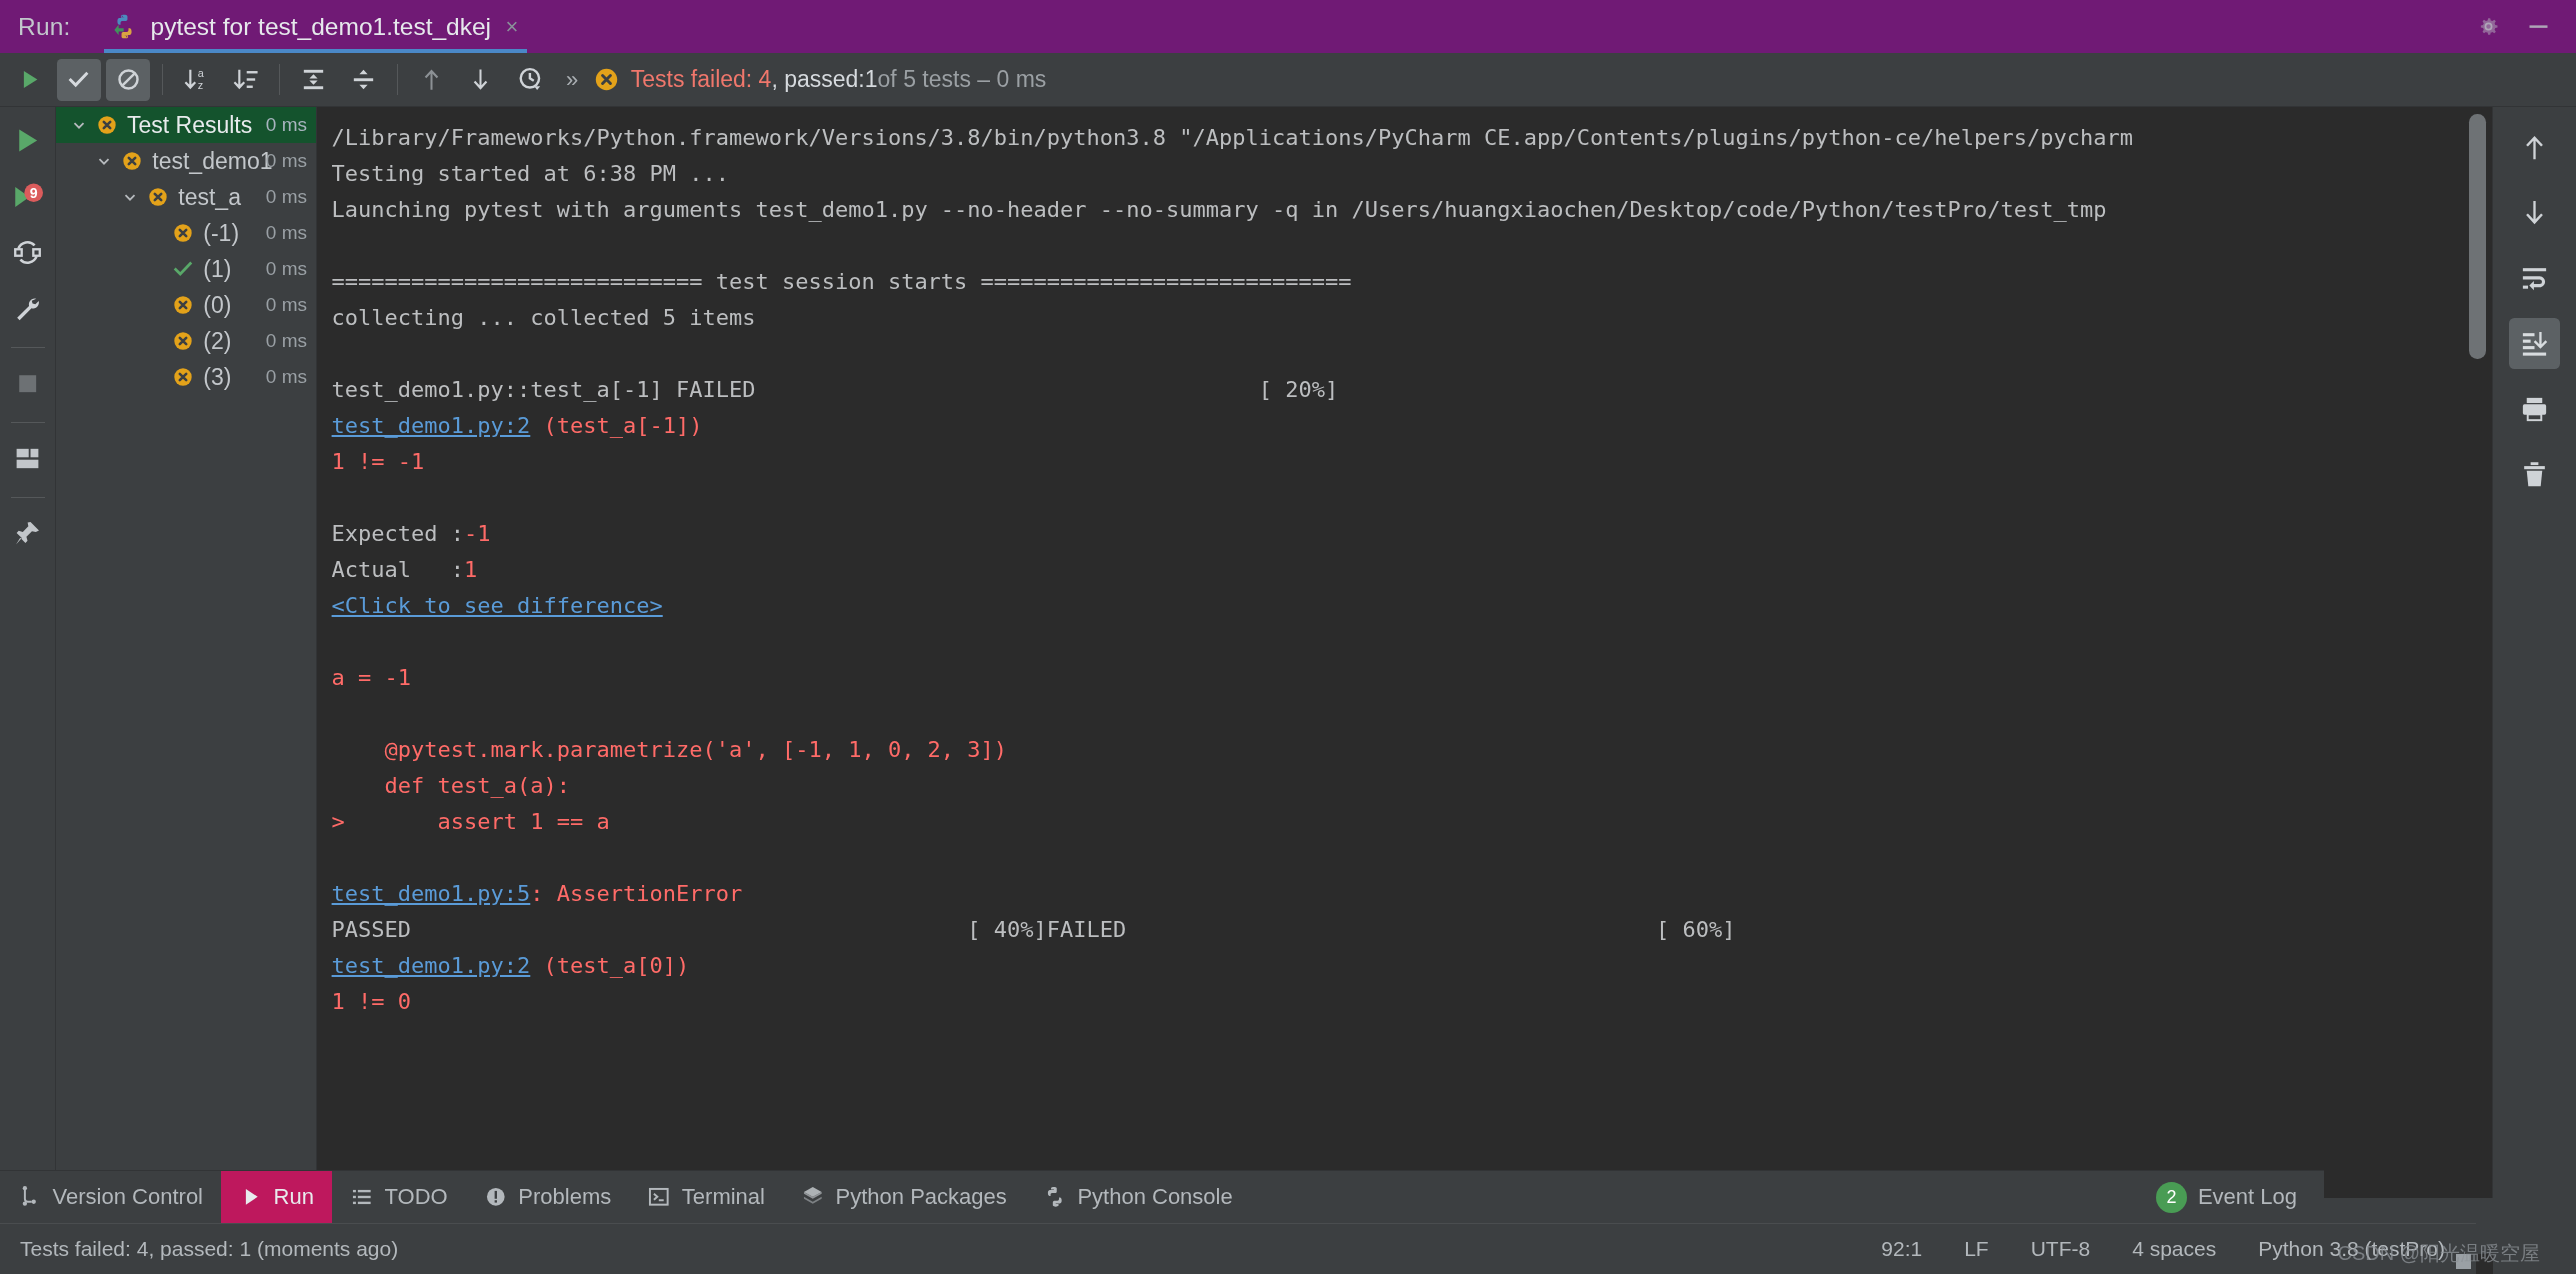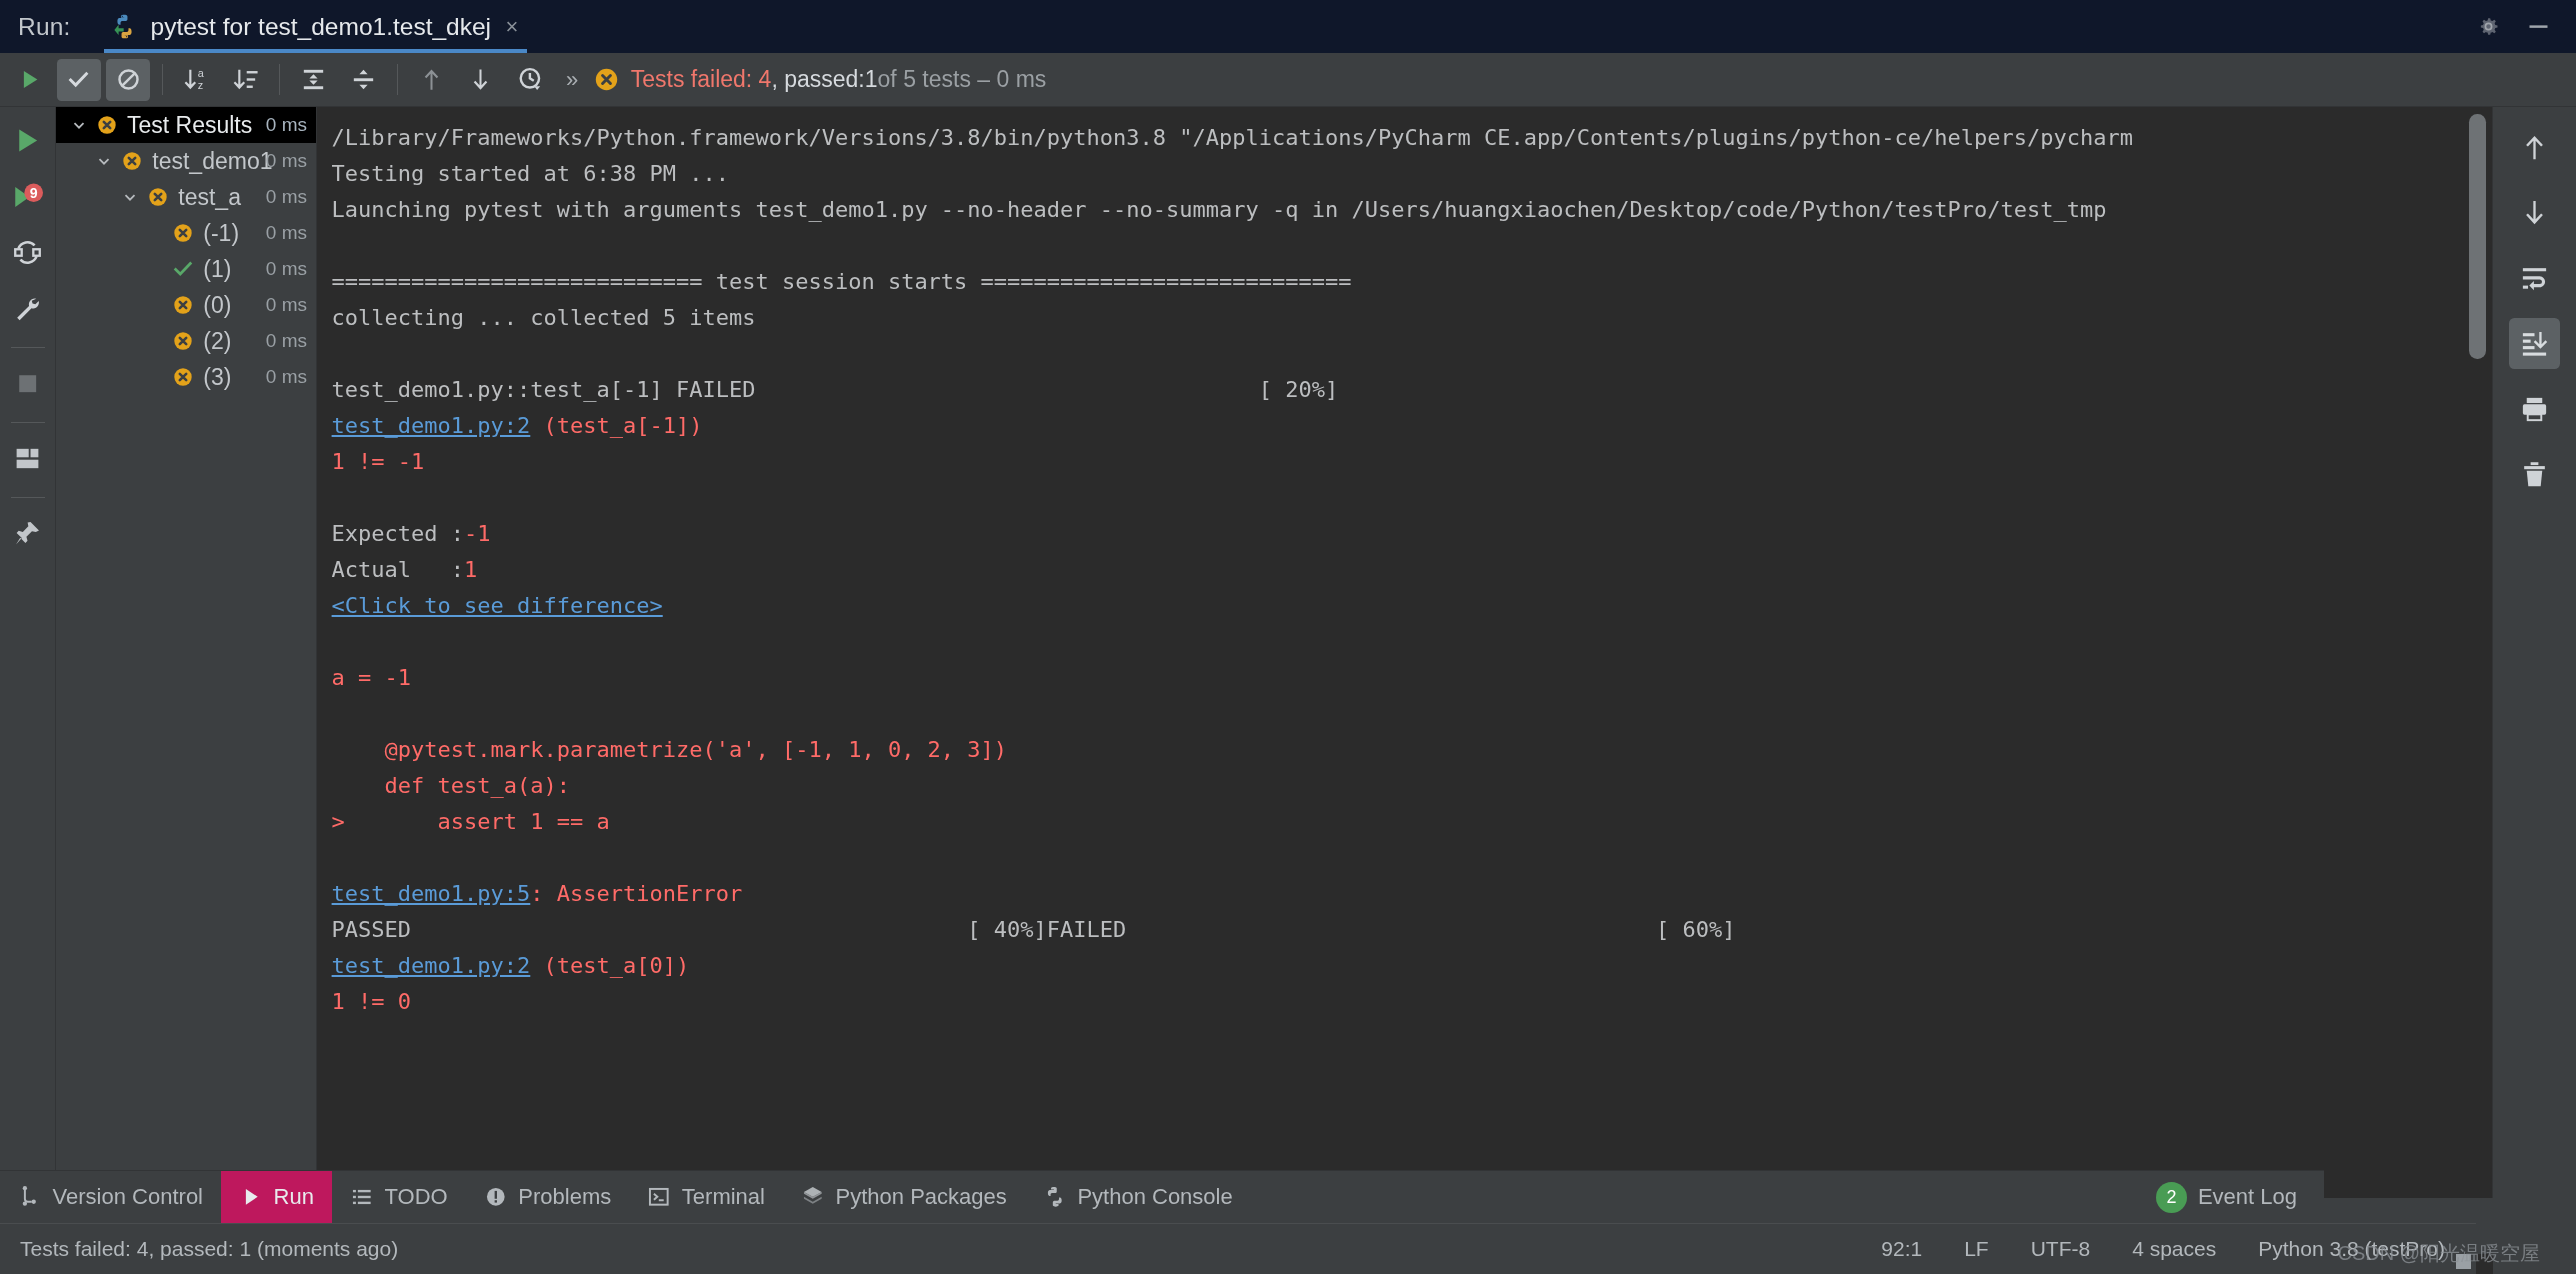--- a/index.html
+++ b/index.html
@@ -8,21 +8,21 @@
     background: #3c3f41;
     font-family: "Liberation Sans", sans-serif;
     overflow: hidden;
     -webkit-font-smoothing: antialiased;
   }
   .app { position: relative; width: 2576px; height: 1274px; background: #3c3f41; }
 
   
   .titlebar {
     position: absolute; left: 0; top: 0; width: 2576px; height: 53px;
-    background: #0f172a; display: flex; align-items: center;
+    background: #701a75; display: flex; align-items: center;
   }
   .run-label {
     color: #c2c7cc; font-size: 24.5px; margin-left: 18px; letter-spacing: 0.2px;
   }
   .tab {
     position: relative; margin-left: 33px; height: 53px;
     display: flex; align-items: center; padding: 0 9px 0 7.3px;
   }
   .tab-underline {
     position: absolute; left: 0; bottom: 0; width: 100%; height: 4.5px; background: #4a88c7;
@@ -64,21 +64,21 @@
   }
   .rail-btn { width: 45px; height: 45px; display: flex; align-items: center; justify-content: center; margin-bottom: 11px; }
   .rail-sep { width: 34px; height: 0.9px; background: #55585a; margin: 5.4px 0 12.7px 0; }
 
   
   .tree {
     position: absolute; left: 56px; top: 107px; width: 261px; height: 1091px;
     background: #3c3f41; border-right: 0.9px solid #323436; overflow: hidden;
   }
   .tree-row { position: relative; height: 36px; display: flex; align-items: center; }
-  .tree-row.selected { background: #000000; align-items: center; }
+  .tree-row.selected { background: #14532d; align-items: center; }
   .tree-arrow { width: 20px; height: 20px; display: flex; align-items: center; justify-content: center; flex: 0 0 auto; }
   .tree-icon { width: 22px; height: 22px; flex: 0 0 auto; margin-right: 9px; }
   .tree-label { color: #c3c7cb; font-size: 23px; white-space: nowrap; }
   .tree-time { position: absolute; right: 9px; color: #9aa0a5; font-size: 19px; }
   .tree-row.selected .tree-time { color: #a8b4bf; }
   .tree-row.selected .tree-label { color: #e8ebed; }
 
   
   .console {
     position: absolute; left: 317px; top: 107px; width: 2176px; height: 1091px;

